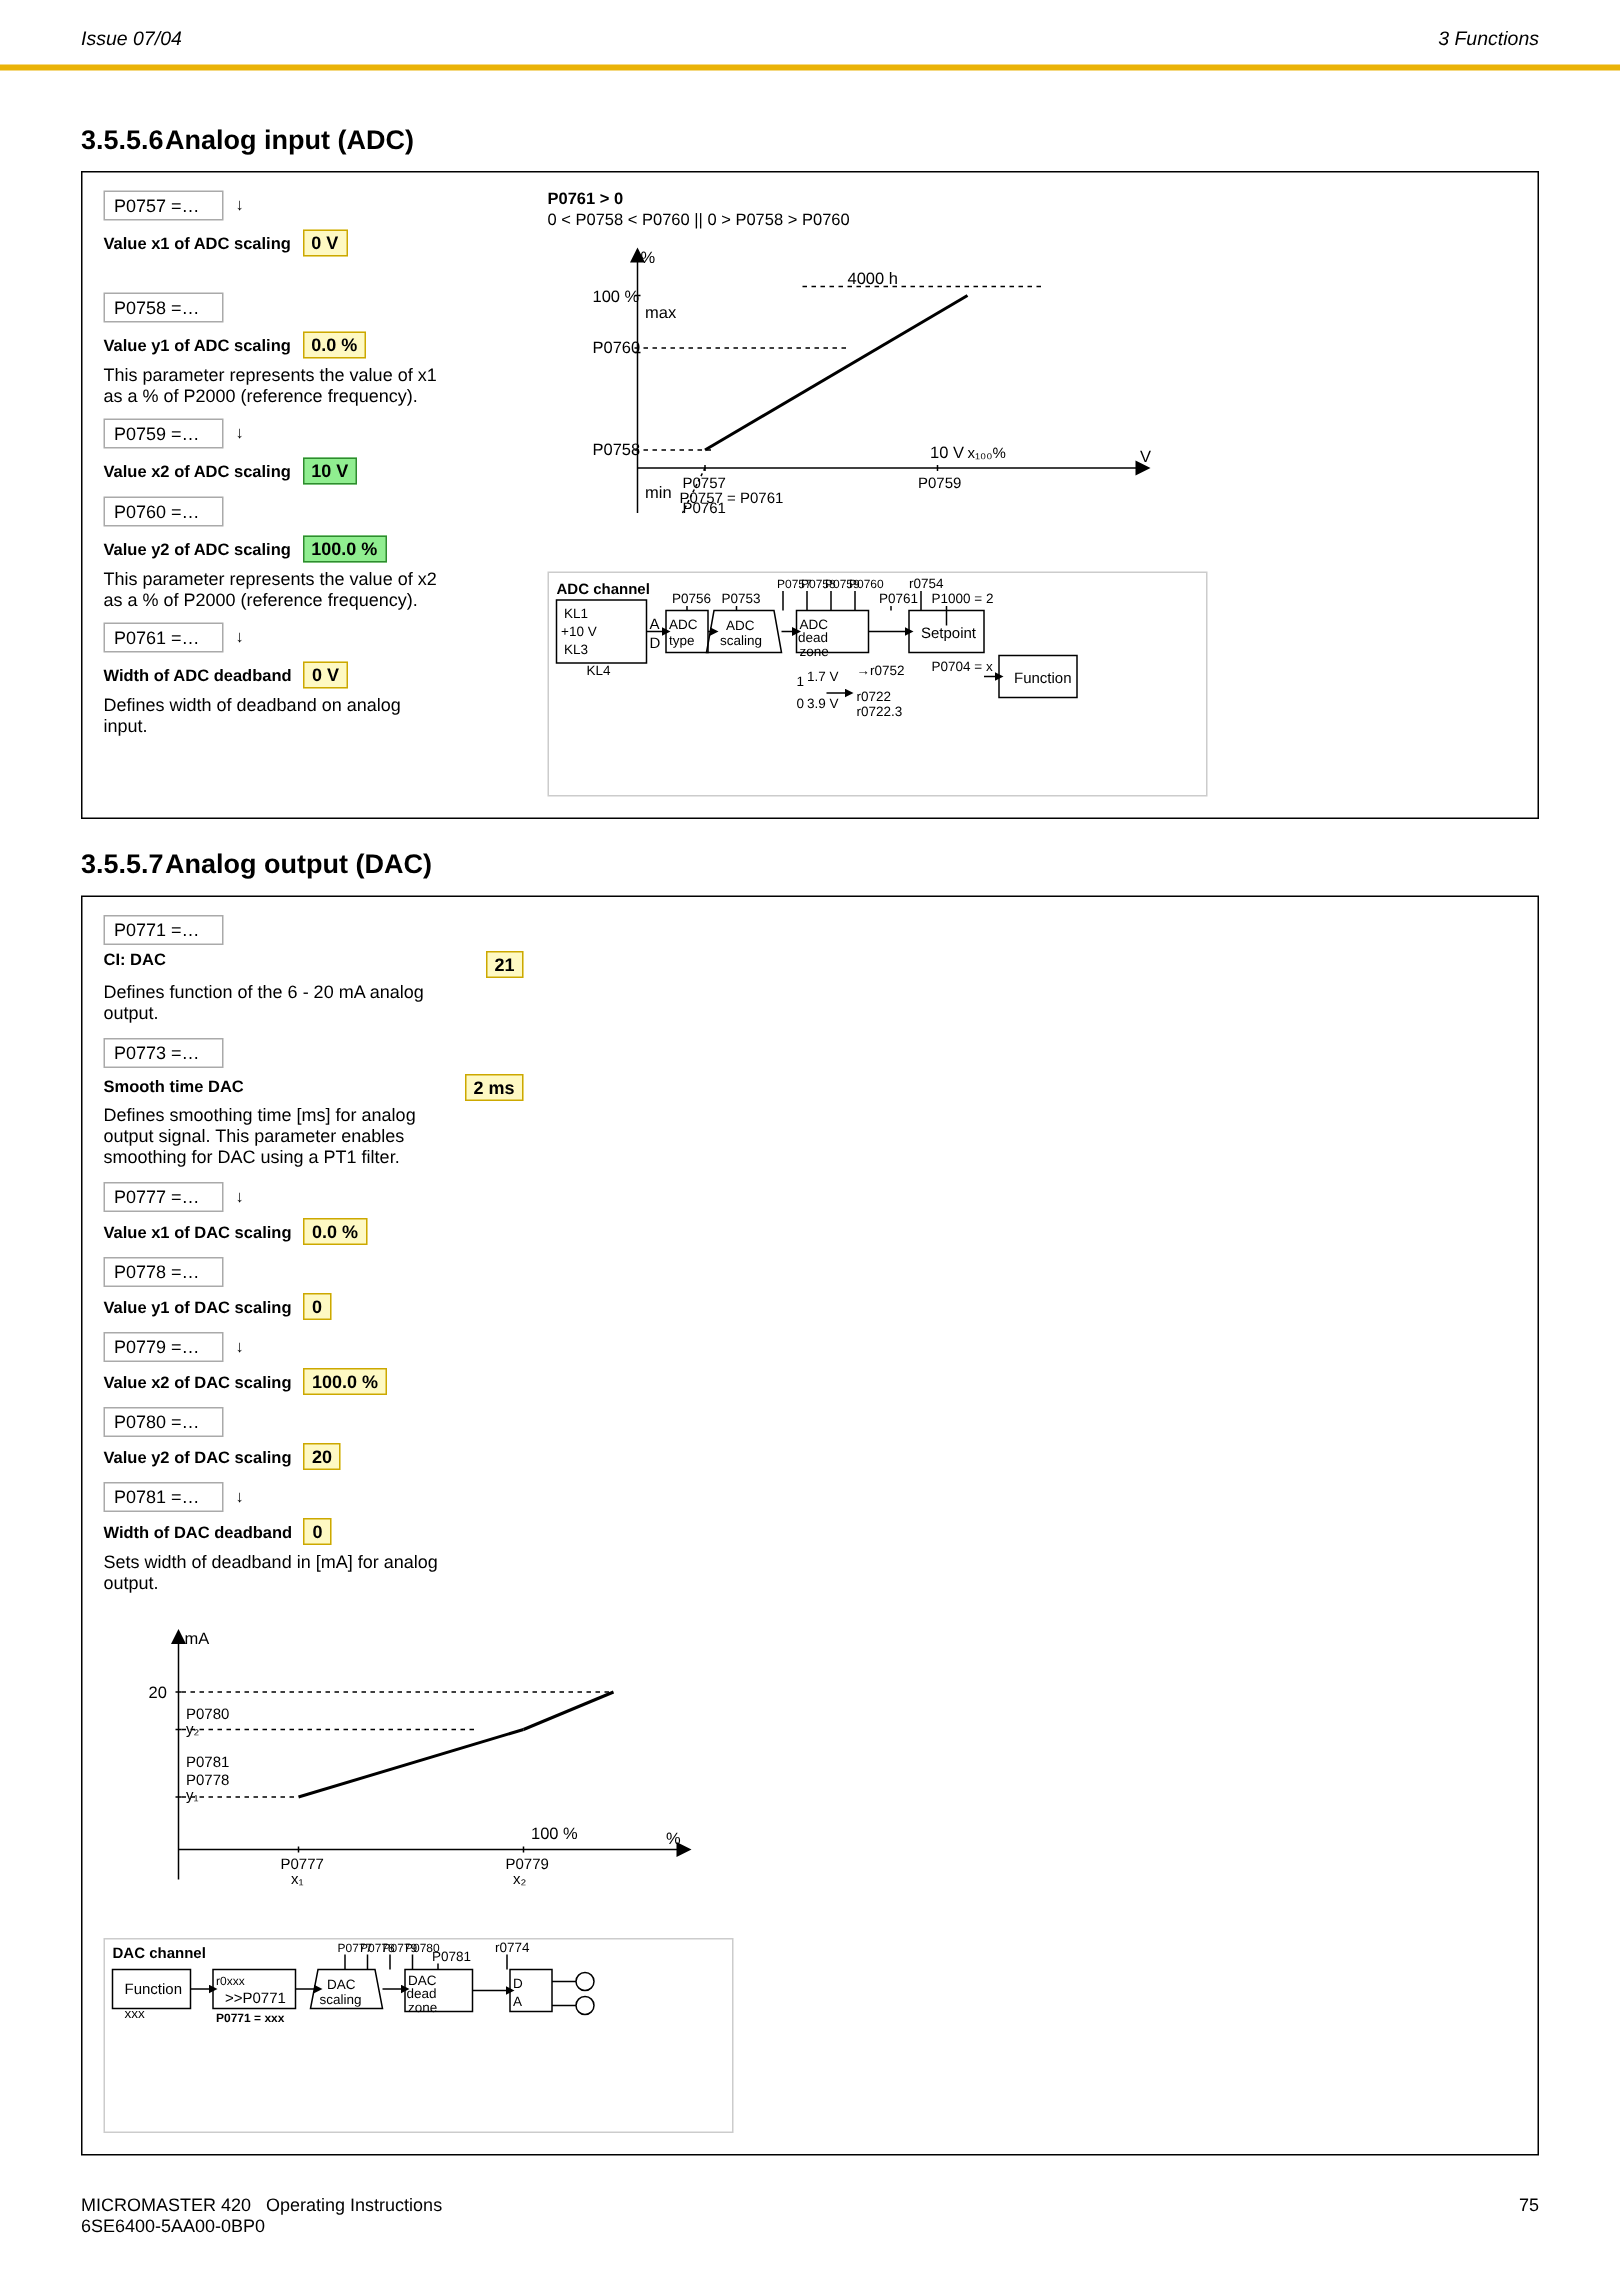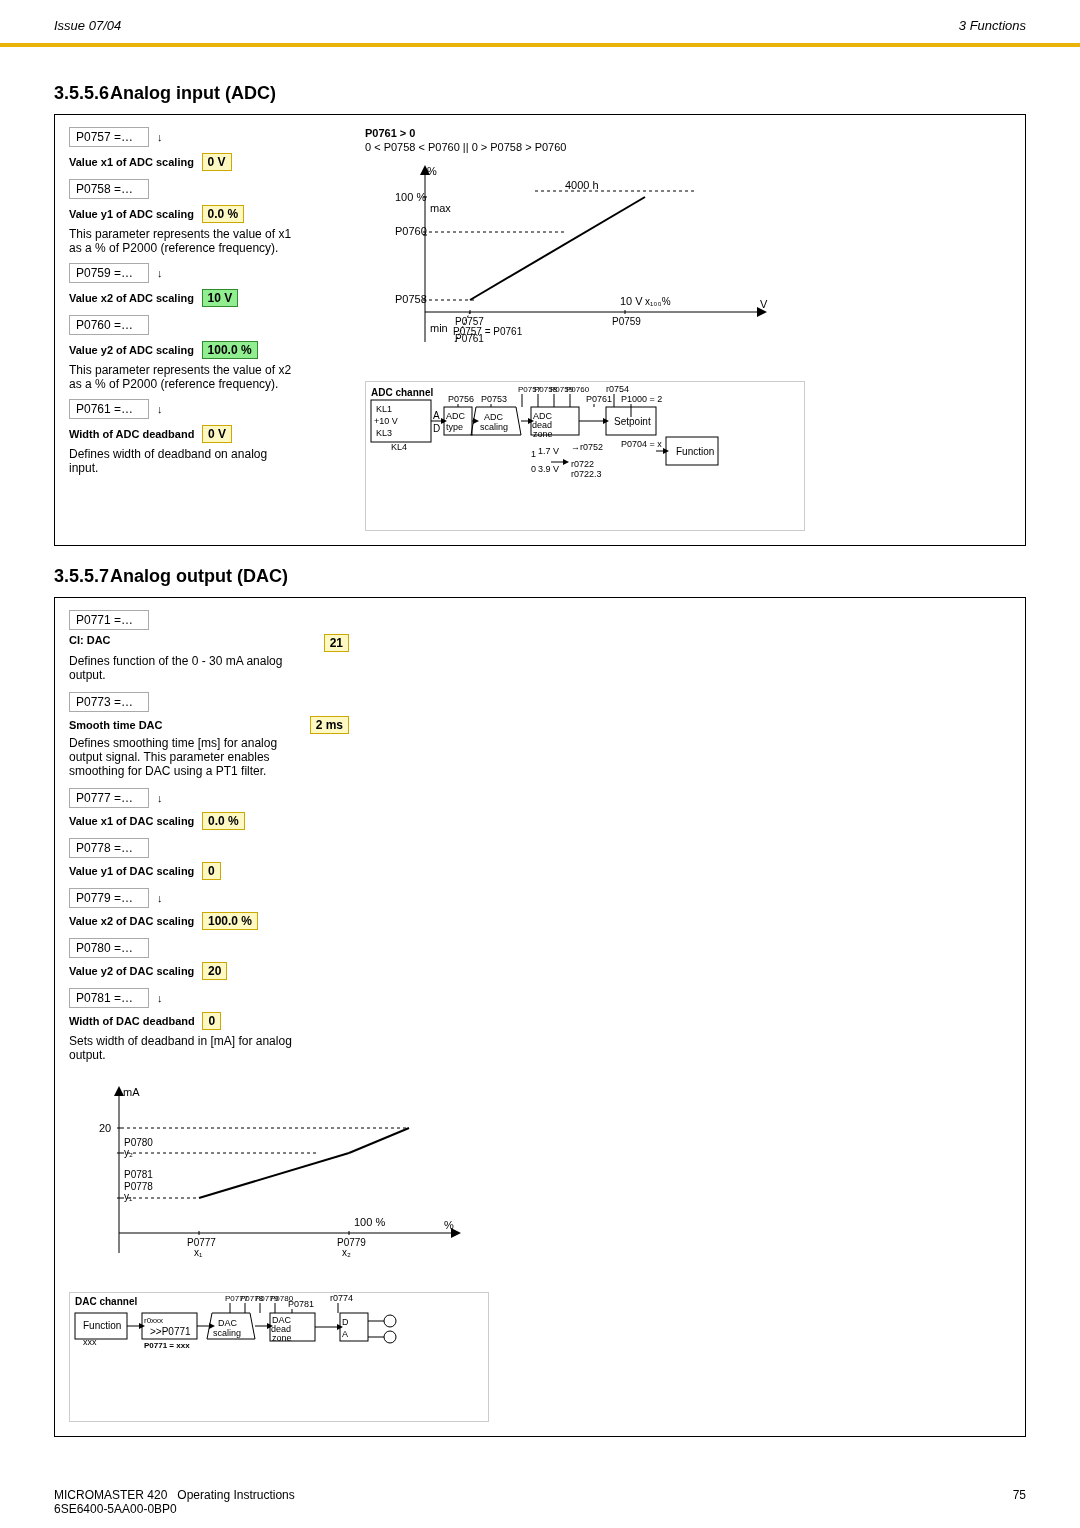--- a/index.html
+++ b/index.html
@@ -20,21 +20,21 @@
       padding: 18px 54px 10px 54px;
       font-style: italic;
       font-size: 13px;
       border-bottom: 4px solid #eab308;
       margin-bottom: 8px;
     }
 
     
     .page-footer {
       position: absolute;
-      bottom: 12px;
+      bottom: 37px;
       left: 54px;
       right: 54px;
       display: flex;
       justify-content: space-between;
       font-size: 12px;
     }
 
     .content {
       padding: 10px 54px 0 54px;
     }
@@ -154,21 +154,21 @@
 
         <div style="display:flex; align-items:center; margin-bottom:6px; gap:8px;">
           <span class="param-box">P0757 =…</span>
           <span style="font-size:11px;">↓</span>
         </div>
         <div style="margin-left:0px; margin-bottom:4px;">
           <span class="bold small">Value x1 of ADC scaling</span>
           <span class="highlight-yellow" style="margin-left:4px;">0 V</span>
         </div>
 
-        <div style="display:flex; align-items:flex-end; margin-bottom:6px; gap:8px; margin-top:8px;">
+        <div style="display:flex; align-items:flex-end; margin-bottom:6px; gap:8px; margin-top:24px;">
           <span class="param-box">P0758 =…</span>
         </div>
         <div style="margin-bottom:4px;">
           <span class="bold small">Value y1 of ADC scaling</span>
           <span class="highlight-yellow" style="margin-left:4px;">0.0 %</span>
         </div>
         <div class="param-desc-text" style="width:230px; margin-bottom:8px;">This parameter represents the value of x1 as a % of P2000 (reference frequency).</div>
 
         <div style="display:flex; align-items:center; margin-bottom:6px; gap:8px;">
           <span class="param-box">P0759 =…</span>
@@ -352,21 +352,21 @@
       <div class="dac-left">
 
         <div style="display:flex; align-items:center; margin-bottom:4px; gap:8px;">
           <span class="param-box">P0771 =…</span>
         </div>
         <div style="display:flex; align-items:flex-start; gap:6px; margin-bottom:2px;">
           <span class="bold small">CI: DAC</span>
           <span style="flex:1;"></span>
           <span class="highlight-yellow">21</span>
         </div>
-        <div class="param-desc-text" style="width:240px; margin-bottom:10px;">Defines function of the 0 - 30 mA analog output.</div>
+        <div class="param-desc-text" style="width:240px; margin-bottom:10px;">Defines function of the 6 - 20 mA analog output.</div>
 
         <div style="display:flex; align-items:center; margin-bottom:4px; gap:8px;">
           <span class="param-box">P0773 =…</span>
         </div>
         <div style="display:flex; align-items:center; gap:6px; margin-bottom:2px;">
           <span class="bold small">Smooth time DAC</span>
           <span style="flex:1;"></span>
           <span class="highlight-yellow">2 ms</span>
         </div>
         <div class="param-desc-text" style="width:240px; margin-bottom:10px;">Defines smoothing time [ms] for analog output signal. This parameter enables smoothing for DAC using a PT1 filter.</div>

